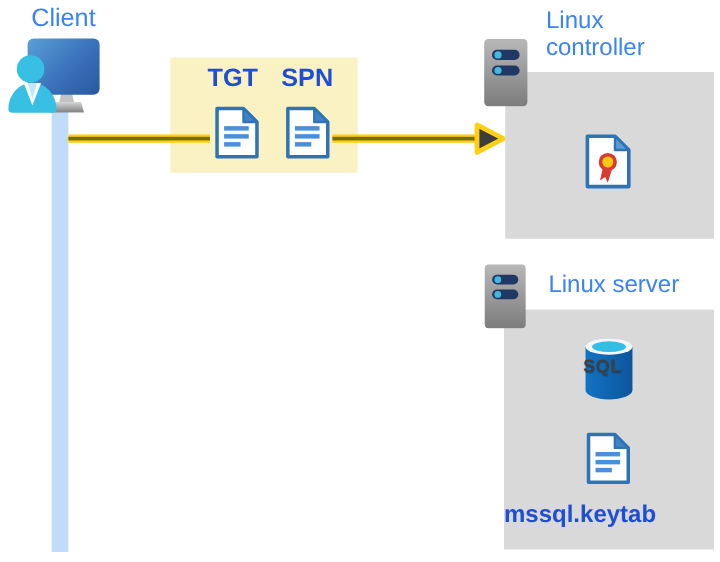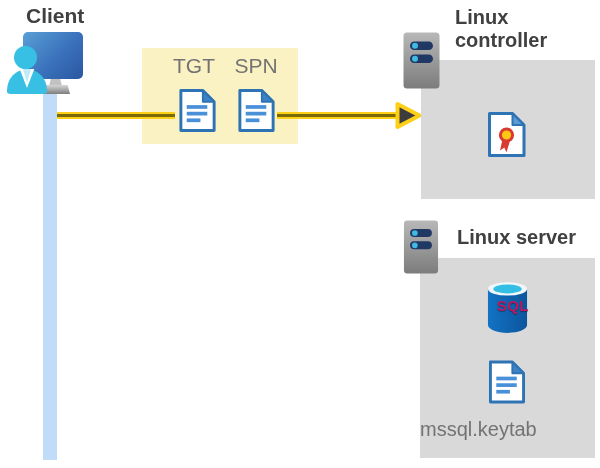--- a/index.html
+++ b/index.html
@@ -1,22 +1,22 @@
 <!DOCTYPE html>
 <html><head>
 <meta charset="utf-8">
 <style>
   html,body{margin:0;padding:0;}
   body{
     width:600px;height:468px;position:relative;background:#ffffff;overflow:hidden;
     font-family:"Liberation Sans","DejaVu Sans",sans-serif;
   }
   .abs{position:absolute;}
-  .title{font-weight:bold;color:#404040;font-size:20px;line-height:23px;}
-  .sublabel{color:#737373;font-size:21px;font-weight:400;}
+  .title{font-weight:normal;color:#3b82f6;font-size:20px;line-height:23px;}
+  .sublabel{color:#1d4ed8;font-size:21px;font-weight:700;}
 
   
   #client-label{left:26px;top:4px;font-size:21px;}
   #client-line{left:43px;top:87px;width:14px;height:373px;background:#c1dcf8;}
   #monitor{left:23px;top:32px;width:60px;height:47px;border-radius:5px;
     background:linear-gradient(135deg,#5a9fd6 0%,#3a72bb 55%,#2a57a0 100%);}
   #monitor-neck{left:49px;top:77px;width:13px;height:9px;background:#c2c2c2;
     clip-path:polygon(18% 0,82% 0,100% 100%,0 100%);}
   #monitor-base{left:41px;top:85px;width:29px;height:9px;
     background:linear-gradient(#d6d6d6,#7e7e7e);
@@ -47,21 +47,21 @@
   #dc-box{left:421px;top:60px;width:174px;height:139px;background:#d9d9d9;}
   #dc-server{left:403px;top:32px;width:37px;height:57px;}
   #dc-label{left:455px;top:6px;width:120px;}
   #cert-icon{left:487px;top:111px;width:40px;height:47px;}
 
   
   #linux-box{left:420px;top:258px;width:175px;height:200px;background:#d9d9d9;}
   #linux-server-icon{left:403px;top:220px;width:36px;height:54px;}
   #linux-label{left:457px;top:226px;white-space:nowrap;}
   #sql-icon{left:486px;top:281px;width:43px;height:53px;}
-  #sql-text{left:486px;top:297px;width:43px;text-align:right;color:#be185d;
+  #sql-text{left:486px;top:297px;width:43px;text-align:left;color:#404040;
     font-weight:bold;font-size:15px;letter-spacing:0.5px;text-shadow:0 1px 1px rgba(0,0,0,0.35);}
   #keytab-doc{left:488px;top:359px;width:38px;height:46px;}
   #keytab-label{left:420px;top:418px;width:175px;font-size:20px;}
 </style>
 </head>
 <body>
 
 <div class="abs" id="client-line"></div>
 
 <div class="abs" id="monitor-neck"></div>

